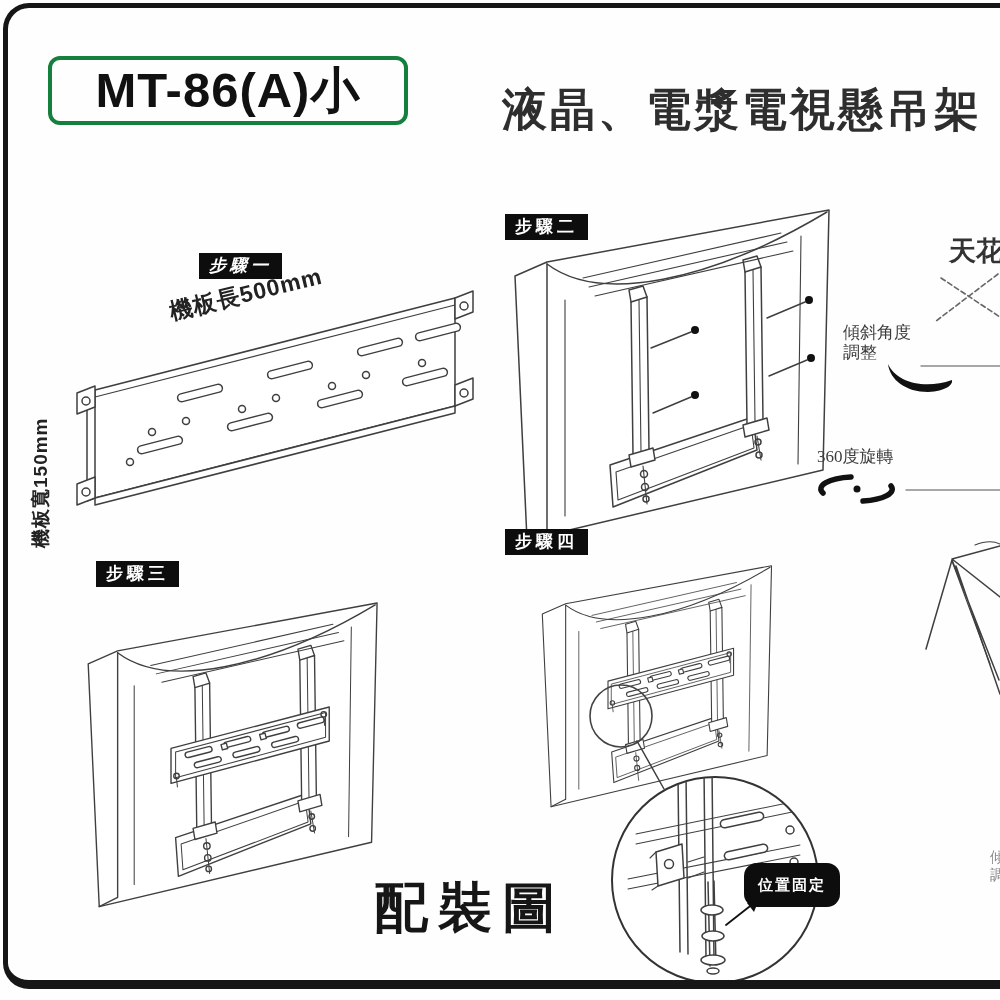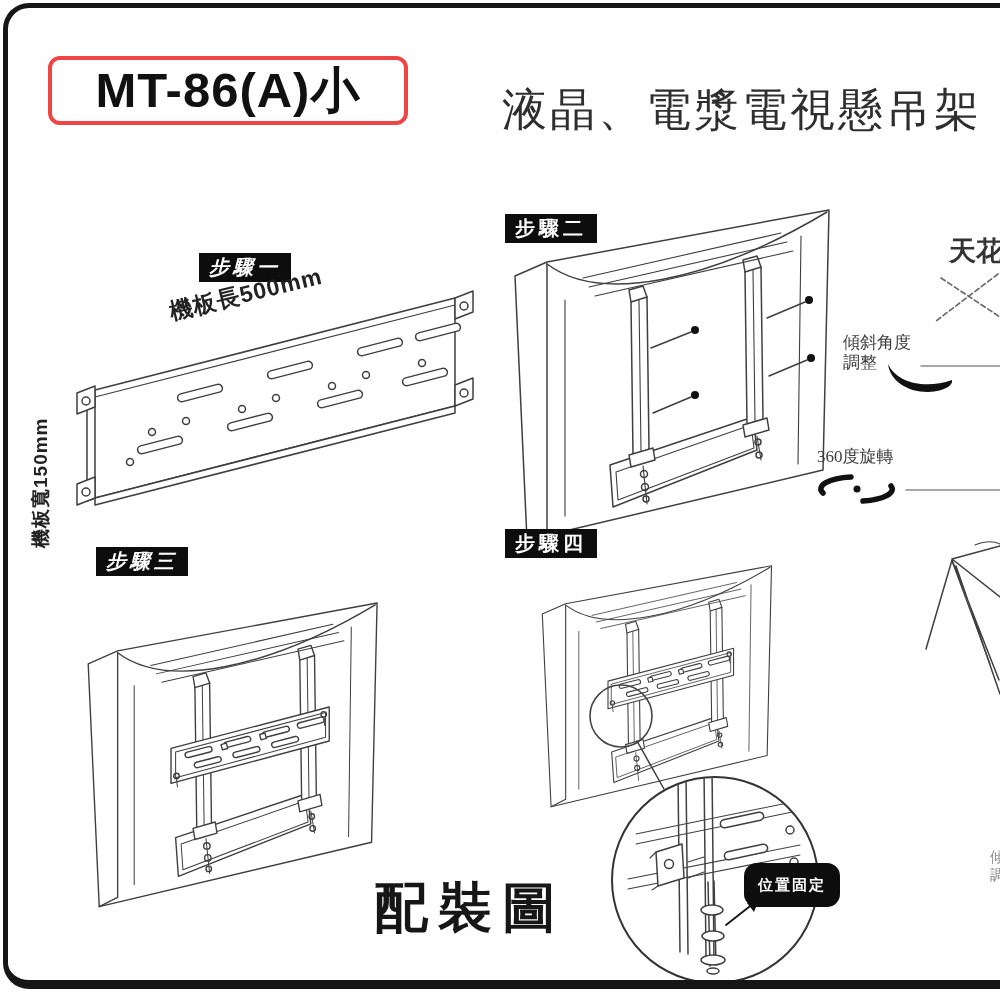--- a/index.html
+++ b/index.html
@@ -10,25 +10,25 @@
   svg.art{position:absolute;left:0;top:0;}
   svg.art path,svg.art rect,svg.art circle,svg.art ellipse,svg.art line{
         stroke:#3f3f3f;stroke-width:1.5;fill:none;stroke-linecap:round;stroke-linejoin:round;}
   svg.art .fw{fill:#ffffff;}
   svg.art .fb{fill:#111;stroke:none;}
   svg.art .thin{stroke-width:1.1;}
   svg.art .gray{stroke:#8a8a8a;stroke-width:1.4;}
   svg.art .dash{stroke:#666;stroke-width:1.6;stroke-dasharray:5 3;}
   svg.art .thick{stroke:#111;stroke-width:5.5;}
   .modelbox{position:absolute;left:48px;top:56px;width:360px;height:69px;box-sizing:border-box;
-        border:4px solid #ef4444;border-radius:12px;display:flex;align-items:center;justify-content:center;
+        border:4px solid #15803d;border-radius:12px;display:flex;align-items:center;justify-content:center;
         font-size:49px;font-weight:bold;letter-spacing:1px;color:#111;white-space:nowrap;}
-  .maintitle{position:absolute;left:502px;top:80px;font-size:45px;font-weight:400;color:#2e2e2e;
+  .maintitle{position:absolute;left:502px;top:80px;font-size:45px;font-weight:700;color:#2e2e2e;
         letter-spacing:3px;white-space:nowrap;}
-  .steplabel{position:absolute;background:#0d0d0d;color:#fff;font-size:20px;font-weight:bold;
+  .steplabel{position:absolute;background:#0d0d0d;color:#fff;font-size:17px;font-weight:bold;
         letter-spacing:4px;padding:4px 10px 5px;line-height:1;white-space:nowrap;}
   .dimlen{position:absolute;left:170px;top:297px;font-size:23px;font-weight:bold;color:#222;
         transform:rotate(-13.5deg);transform-origin:0 50%;letter-spacing:1px;white-space:nowrap;}
   .dimwid{position:absolute;left:28px;top:548px;font-size:19px;font-weight:bold;color:#222;
         transform:rotate(-90deg);transform-origin:0 0;letter-spacing:1px;white-space:nowrap;}
   .ceiling{position:absolute;left:949px;top:233px;font-size:27px;font-weight:600;color:#333;white-space:nowrap;}
   .anno{position:absolute;color:#3c3c3c;font-size:17px;line-height:20px;white-space:nowrap;}
   .caption{position:absolute;left:374px;top:872px;font-family:"Liberation Serif","DejaVu Serif",serif;
         font-size:54px;font-weight:bold;letter-spacing:10px;color:#161616;white-space:nowrap;text-align:right;}
   .callout{position:absolute;left:744px;top:863px;width:96px;height:44px;background:#0d0d0d;border-radius:13px;
@@ -206,28 +206,28 @@
 
   <div class="pageborder"></div>
 
   <div class="modelbox">
     <span>MT-86(A)小</span>
   </div>
   <div class="maintitle">液晶、電漿電視懸吊架</div>
 
   <div class="steplabel" style="left:199px;top:253px;font-style:italic;">步驟一</div>
   <div class="steplabel" style="left:505px;top:214px;">步驟二</div>
-  <div class="steplabel" style="left:96px;top:547px;font-style:italic;">步驟三</div>
+  <div class="steplabel" style="left:96px;top:561px;">步驟三</div>
   <div class="steplabel" style="left:505px;top:529px;">步驟四</div>
 
   <div class="dimlen">機板長500mm</div>
   <div class="dimwid">機板寬150mm</div>
 
   <div class="ceiling">天花</div>
-  <div class="anno" style="left:843px;top:333px;">
+  <div class="anno" style="left:843px;top:323px;">
     <div>傾斜角度</div>
     <div>調整</div>
   </div>
   <div class="anno" style="left:817px;top:447px;font-family:Liberation Serif, serif;">360度旋轉</div>
 
   <div class="edgecut" style="top:848px;">傾</div>
   <div class="edgecut" style="top:866px;">調</div>
 
   <div class="caption">配裝圖</div>
 

